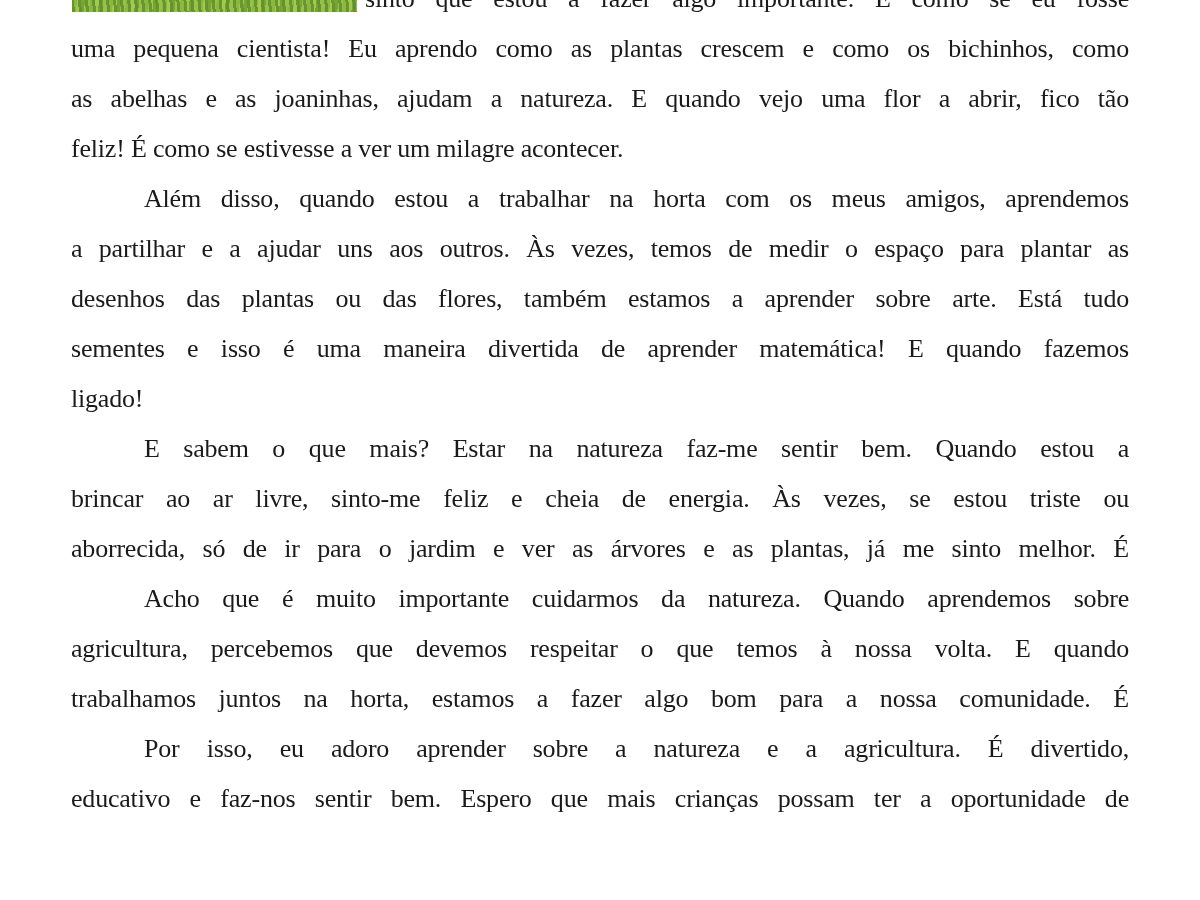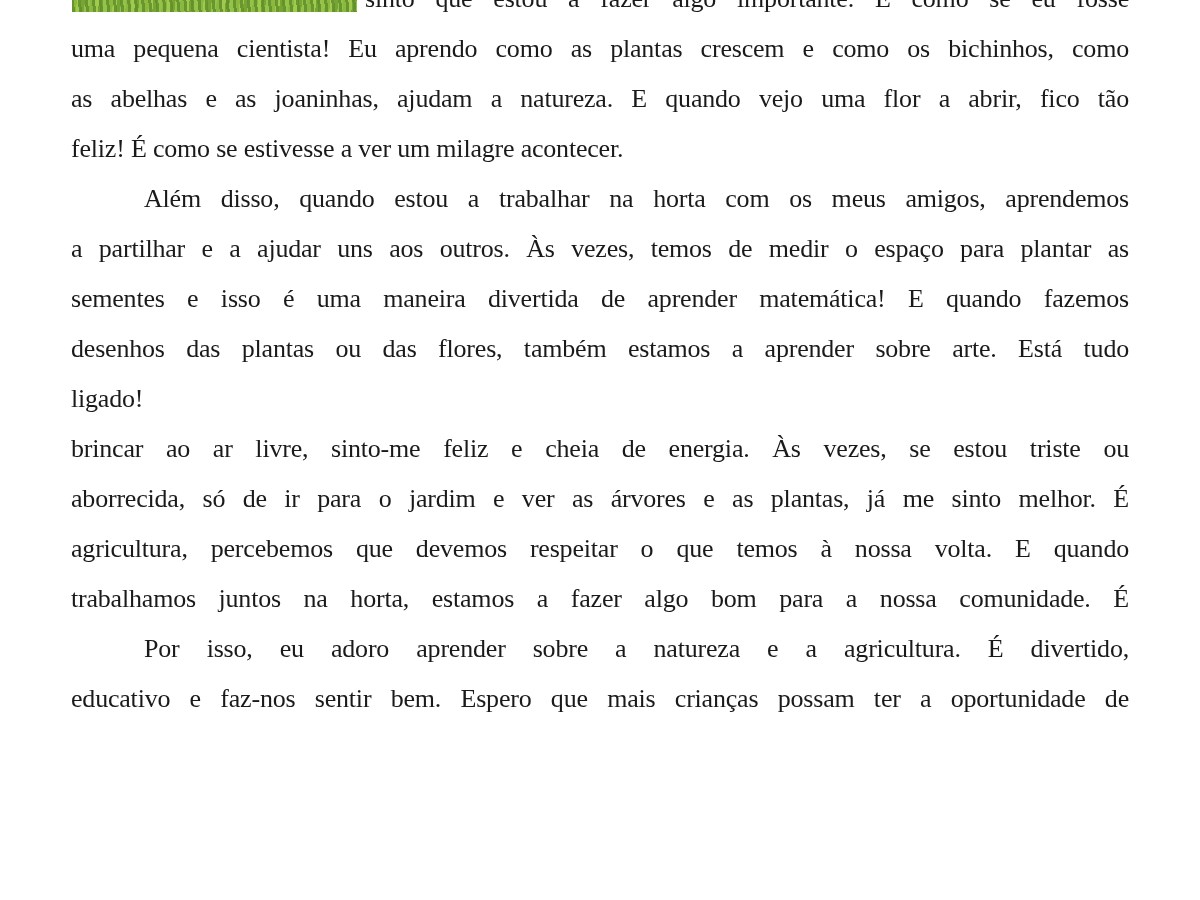--- a/index.html
+++ b/index.html
@@ -56,23 +56,25 @@
 
 <div class="page">
   <div class="grass"></div>
   <div class="content" id="lines-container">
       <div class="line after-image">sinto que estou a fazer algo importante. É como se eu fosse</div>
       <div class="line">uma pequena cientista! Eu aprendo como as plantas crescem e como os bichinhos, como</div>
       <div class="line">as abelhas e as joaninhas, ajudam a natureza. E quando vejo uma flor a abrir, fico tão</div>
       <div class="line end">feliz! É como se estivesse a ver um milagre acontecer.</div>
       <div class="line indent">Além disso, quando estou a trabalhar na horta com os meus amigos, aprendemos</div>
       <div class="line">a partilhar e a ajudar uns aos outros. Às vezes, temos de medir o espaço para plantar as</div>
+      <div class="line">desenhos das plantas ou das flores, também estamos a aprender sobre arte. Está tudo</div>
       <div class="line">sementes e isso é uma maneira divertida de aprender matemática! E quando fazemos</div>
-      <div class="line">desenhos das plantas ou das flores, também estamos a aprender sobre arte. Está tudo</div>
       <div class="line end">ligado!</div>
+      <div class="line indent">E sabem o que mais? Estar na natureza faz-me sentir bem. Quando estou a</div>
       <div class="line">brincar ao ar livre, sinto-me feliz e cheia de energia. Às vezes, se estou triste ou</div>
       <div class="line">aborrecida, só de ir para o jardim e ver as árvores e as plantas, já me sinto melhor. É</div>
+      <div class="line indent">Acho que é muito importante cuidarmos da natureza. Quando aprendemos sobre</div>
       <div class="line">agricultura, percebemos que devemos respeitar o que temos à nossa volta. E quando</div>
       <div class="line">trabalhamos juntos na horta, estamos a fazer algo bom para a nossa comunidade. É</div>
       <div class="line indent">Por isso, eu adoro aprender sobre a natureza e a agricultura. É divertido,</div>
       <div class="line">educativo e faz-nos sentir bem. Espero que mais crianças possam ter a oportunidade de</div>
     </div>
 </div>
 
 </body></html>

